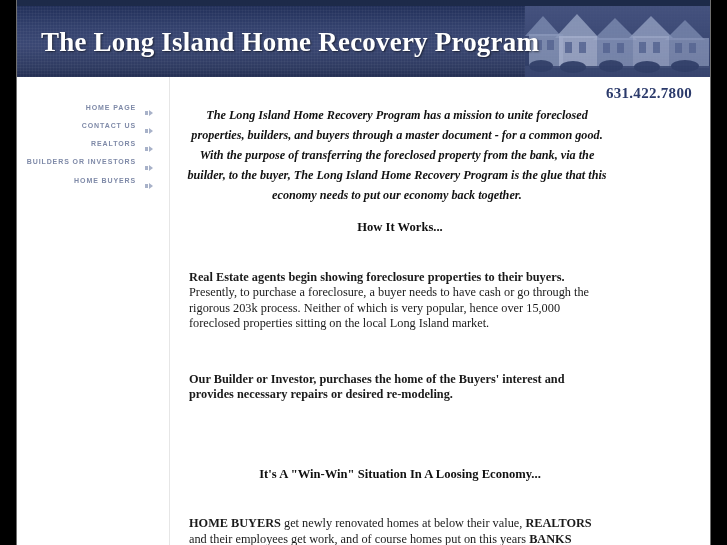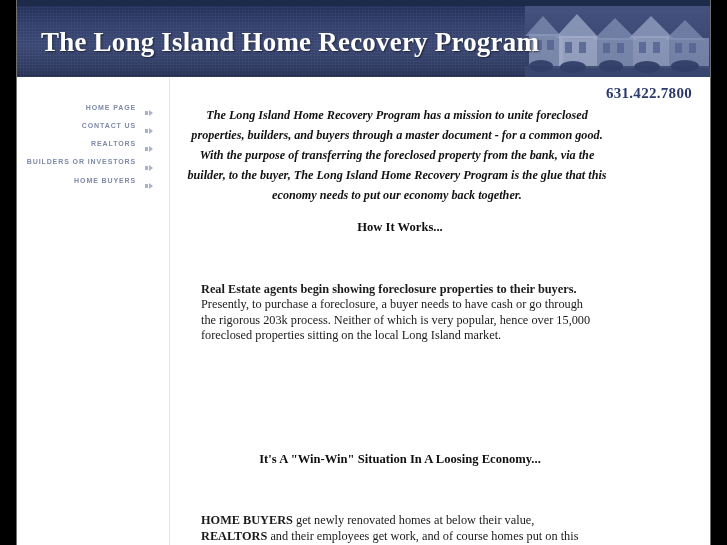--- a/index.html
+++ b/index.html
@@ -187,21 +187,21 @@
     color: #1a1a1a;
   }
   .h-sub {
     font-weight: bold;
     font-size: 12.6px;
     margin: 0 0 0 0;
     color: #111111;
     text-align: center;
   }
   .para {
-    margin: 16px;
+    margin: 4px;
   }
   .gap-lg { height: 30px; }
   .gap-md { height: 28px; }
   .gap-xl { height: 32px; }
   b { font-weight: bold; }
   i { font-style: italic; }
 </style>
 </head>
 <body>
 
@@ -324,20 +324,21 @@
         <div class="article">
 
           <div class="h-sub">How It Works...</div>
 
           <div class="gap-lg"></div>
 
           <p class="para"><b>Real Estate agents begin showing foreclosure properties to their buyers.</b><span> Presently, to purchase a foreclosure, a buyer needs to have cash or go through the rigorous 203k process. Neither of which is very popular, hence over 15,000 foreclosed properties sitting on the local Long Island market.</span></p>
 
           <div class="gap-xl"></div>
 
+          <p class="para"><b>Our Builder or Investor, purchases the home of the Buyers' interest and provides necessary repairs or desired re-modeling.</b></p>
 
           <div class="gap-md"></div>
 
 
           <div class="gap-xl"></div>
 
           <div class="h-sub">It's A "Win-Win" Situation In A Loosing Economy...</div>
 
           <div class="gap-lg"></div>
 

